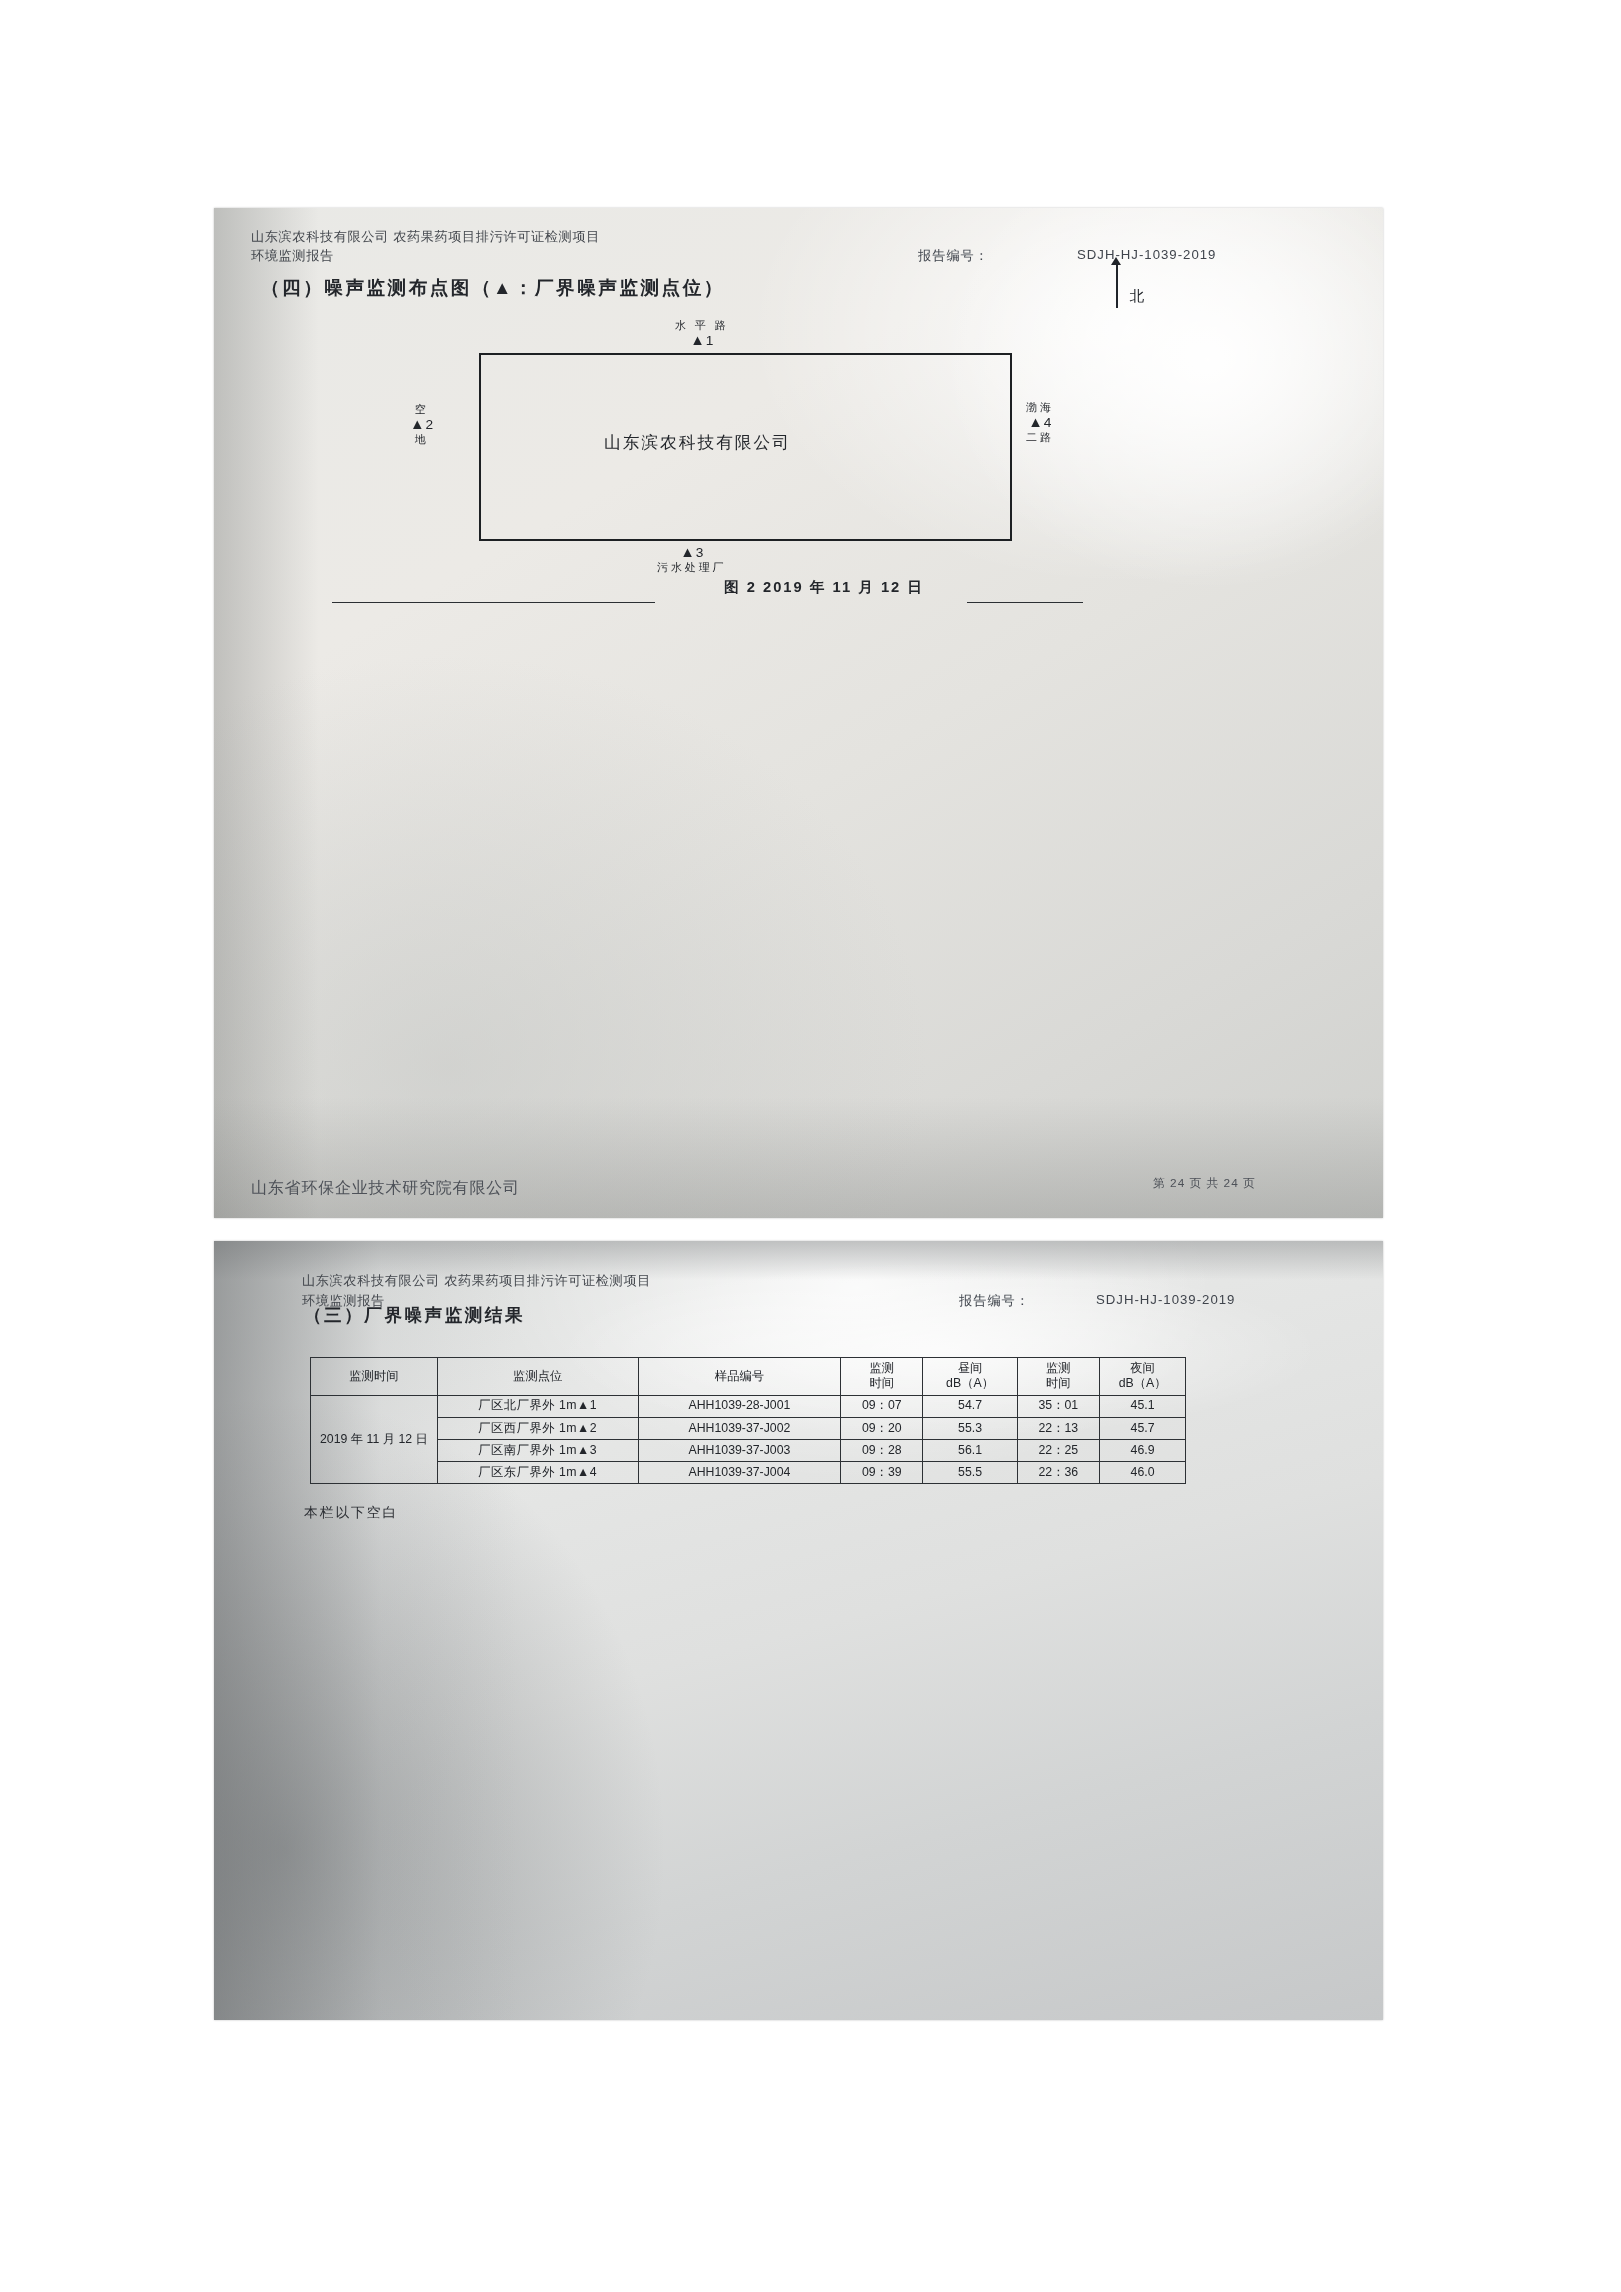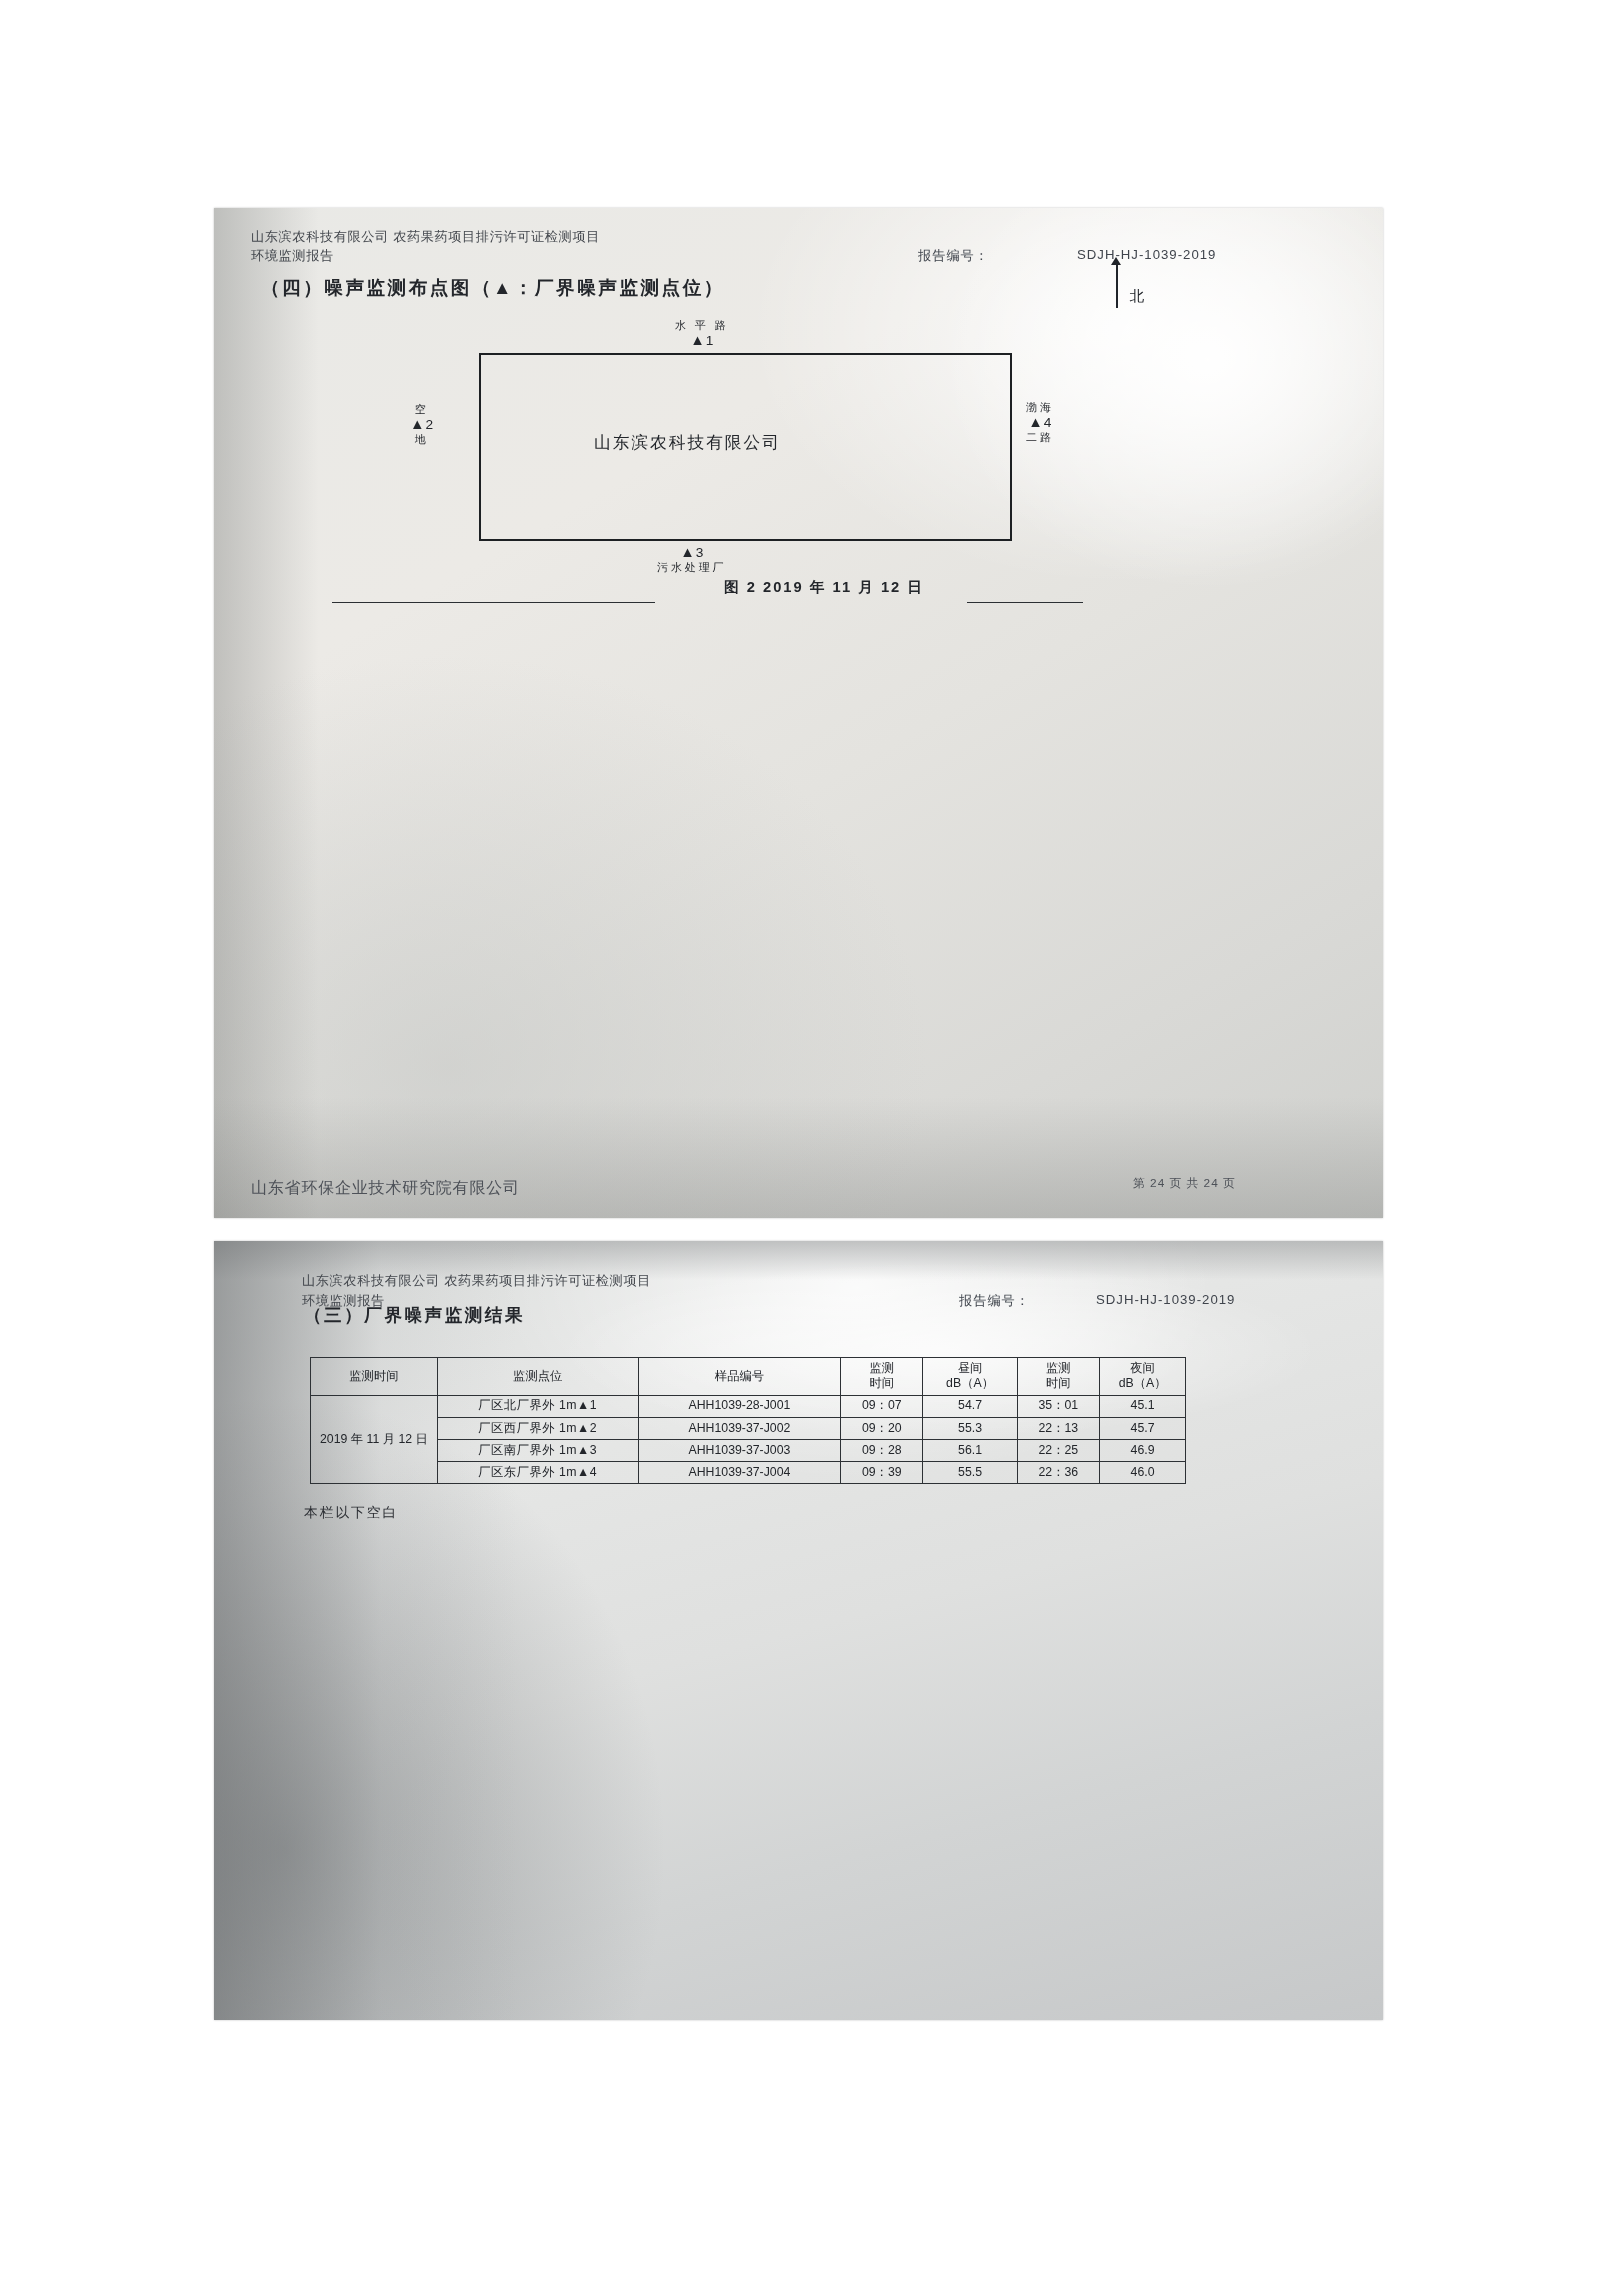--- a/index.html
+++ b/index.html
@@ -179,20 +179,21 @@
     filter: blur(0.4px);
     text-align: center;
   }
   .footer-right {
     position: absolute;
     font-size: 11.8px;
     color: #4d5158;
     letter-spacing: 1px;
     white-space: nowrap;
     filter: blur(0.4px);
+    margin-left: 20px;
   }
 
   
   #photo-table {
     left: 214px;
     top: 1241px;
     width: 1169px;
     height: 779px;
     background:
       radial-gradient(ellipse 549px 294px at 55% 6%, rgba(255,255,255,0.8) 0%, rgba(255,255,255,0.0) 65%),
@@ -280,21 +281,21 @@
   <div class="shadow-bottom"></div>
 
   <div class="hdr-line" style="left:37px; top:19.6px;">山东滨农科技有限公司   农药果药项目排污许可证检测项目</div>
   <div class="hdr-line" style="left:37px; top:39px;">环境监测报告</div>
   <div class="hdr-report-no" style="left:704px; top:39px;">报告编号：</div>
   <div class="hdr-report-no" style="left:863px; top:39px;">SDJH-HJ-1039-2019</div>
 
   <div class="sec-title" style="left:47px; top:67px;">（四）噪声监测布点图（▲：厂界噪声监测点位）</div>
 
   <div class="factory-box" style="left:265px; top:145px; width:529px; height:184px;"></div>
-  <div class="factory-name" style="left:380px; top:223px;">山东滨农科技有限公司</div>
+  <div class="factory-name" style="left:390px; top:223px;">山东滨农科技有限公司</div>
 
   <div class="pt" style="left:461px; top:110px;">
     <div class="lbl">水  平  路</div>
     <div class="row">
       <span class="tri">▲</span>
       <span class="num">1</span>
     </div>
   </div>
 
   <div class="pt" style="left:196px; top:194px;">

